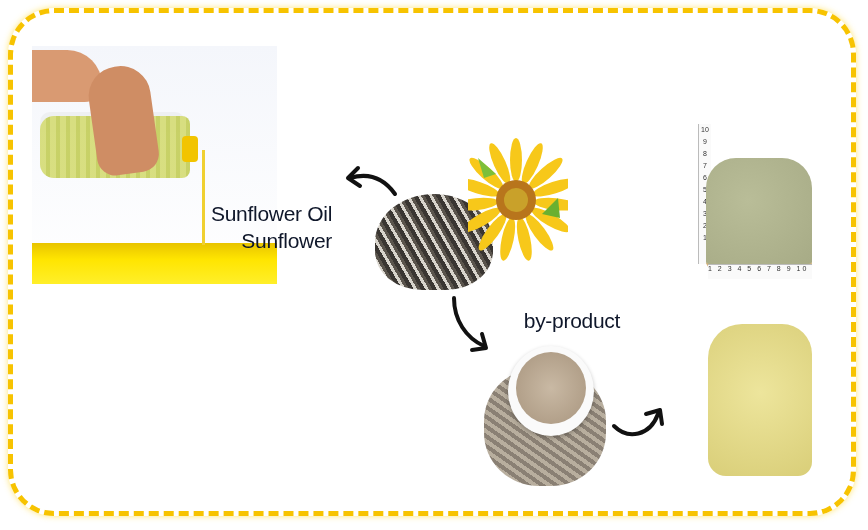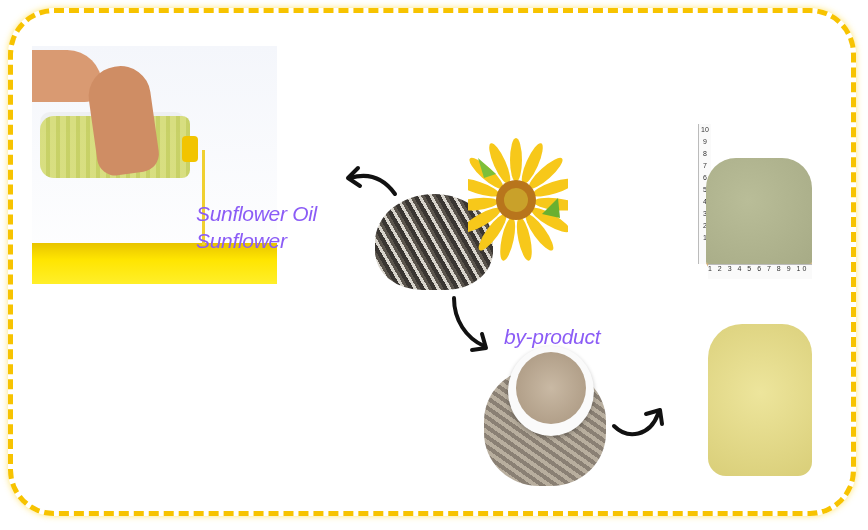--- a/index.html
+++ b/index.html
@@ -1,19 +1,19 @@
 <!DOCTYPE html>
 <html><head>
 <meta charset="utf-8">
 <style>
   html,body{margin:0;padding:0;}
   body{width:868px;height:530px;background:#ffffff;position:relative;overflow:hidden;font-family:"Liberation Sans",sans-serif;}
   .frame{position:absolute;left:8px;top:8px;width:848px;height:508px;border:5px dashed #f7c300;border-radius:46px;box-shadow:0 0 6px rgba(255,220,60,0.7);box-sizing:border-box;}
   .abs{position:absolute;}
-  .label{color:#8b5cf6;font-size:21px;line-height:27px;letter-spacing:-0.3px;text-align:left;font-style:italic;}
+  .label{color:#0f172a;font-size:21px;line-height:27px;letter-spacing:-0.3px;text-align:right;}
   
   .oil-bg{left:32px;top:46px;width:245px;height:238px;background:linear-gradient(#f4f6fb,#ffffff);}
   .oil-pool{left:32px;top:243px;width:245px;height:41px;background:linear-gradient(#e8c400,#ffe500 40%,#ffef2a);}
   .arm{left:32px;top:50px;width:70px;height:52px;background:#d99a72;border-radius:0 40px 20px 0;}
   .hand{left:92px;top:66px;width:62px;height:108px;background:#cf8d64;border-radius:30px 30px 18px 18px;transform:rotate(-8deg);}
   .bottle{left:40px;top:116px;width:150px;height:62px;background:repeating-linear-gradient(90deg,#d6dd7a 0 6px,#c5cf5f 6px 10px);border-radius:14px 8px 8px 14px;opacity:.95;}
   .bottle-top{left:40px;top:112px;width:145px;height:20px;background:#eef0f2;border-radius:10px 10px 0 0;}
   .cap{left:182px;top:136px;width:16px;height:26px;background:#f2c400;border-radius:4px;}
   .stream{left:202px;top:150px;width:3px;height:95px;background:#f0d030;}
   
@@ -82,21 +82,21 @@
   </g>
   <path d="M10 40 L28 56 L16 60 Z" fill="#7cbf3a"></path>
   <path d="M90 80 L74 96 L92 100 Z" fill="#6ab030"></path>
 </svg>
 
 <svg class="arrow" style="left:448px;top:296px;" width="46" height="60">
   <path d="M6 2 C6 24, 18 42, 36 50" stroke="#111" stroke-width="4" fill="none" stroke-linecap="round"></path>
   <path d="M24 54 L38 52 L34 38" stroke="#111" stroke-width="4" fill="none" stroke-linecap="round" stroke-linejoin="round"></path>
 </svg>
 
-<div class="abs label" style="left:504px;top:323px;width:116px;font-size:21px;">by-product</div>
+<div class="abs label" style="left:504px;top:307px;width:116px;font-size:21px;">by-product</div>
 
 <div>
   <div class="abs grains"></div>
   <div class="abs bowl"></div>
   <div class="abs flour"></div>
 </div>
 
 <svg class="arrow" style="left:610px;top:406px;" width="56" height="34">
   <path d="M4 20 C18 34, 40 30, 48 8" stroke="#111" stroke-width="4" fill="none" stroke-linecap="round"></path>
   <path d="M36 8 L50 4 L52 18" stroke="#111" stroke-width="4" fill="none" stroke-linecap="round" stroke-linejoin="round"></path>

